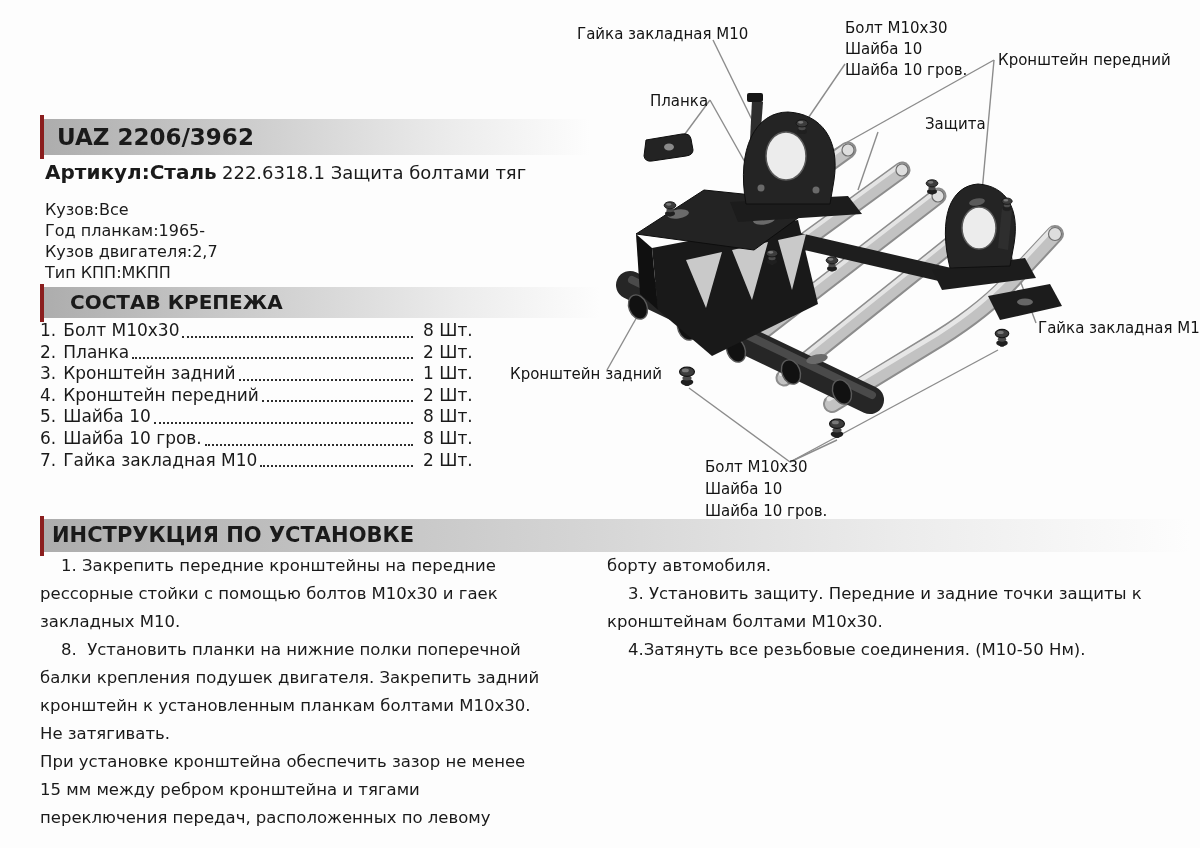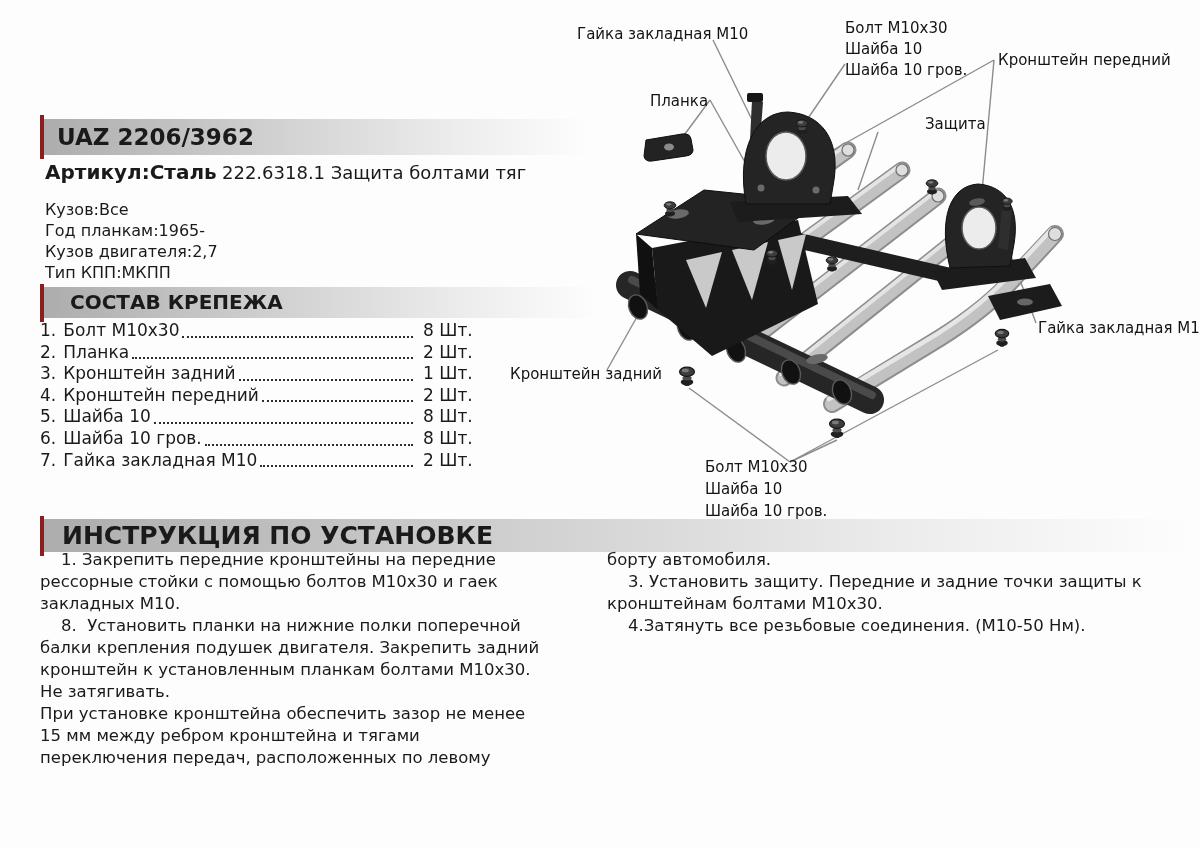--- a/index.html
+++ b/index.html
@@ -11,21 +11,21 @@
   .kv{position:absolute;white-space:nowrap;}
   .kv .k{display:inline-block;font-weight:bold;}
   .spec-row{height:21px;line-height:21px;font-size:16px;white-space:nowrap;}
   .spec-row .k{width:177px;}
   .flist{position:absolute;left:40px;top:320px;width:455px;font-size:17px;}
   .f-row{display:flex;align-items:flex-end;height:21.6px;line-height:21.6px;}
   .f-num{flex:none;}
   .f-name{flex:none;margin-left:7px;white-space:nowrap;}
   .f-dots{flex:1;border-bottom:2.4px dotted #2d2d2d;margin:0 10px 4px 3px;min-width:12px;}
   .f-qty{flex:none;width:72px;white-space:nowrap;}
-  .instr-line{white-space:pre;font-size:16.5px;line-height:22px;}
+  .instr-line{white-space:pre;font-size:16.5px;line-height:22px;margin-top:6px;}
   .icol{position:absolute;top:549px;}
   .dlabel{position:absolute;font-size:15px;line-height:20px;color:#141414;white-space:nowrap;}
   .dlabel.multi div{line-height:21px;}
   .diagram{position:absolute;left:480px;top:8px;width:720px;height:512px;}
   .diagram svg{position:absolute;left:0;top:0;}
 </style>
 </head>
 <body>
 
 <div class="page">
@@ -99,21 +99,21 @@
     <div class="f-row">
         <span class="f-num">7.</span>
         <span class="f-name">Гайка закладная М10</span>
         <span class="f-dots"></span>
         <span class="f-qty">2 Шт.</span>
       </div>
   </div>
 
   <div class="redline" style="left:40px;top:516px;height:40px;"></div>
   <div class="bar" style="left:44px;top:519px;width:1146px;height:33px;">
-    <div class="bar-title" style="font-size:25px;line-height:33px;padding-left:18px;">ИНСТРУКЦИЯ ПО УСТАНОВКЕ</div>
+    <div class="bar-title" style="font-size:21px;line-height:33px;padding-left:8px;">ИНСТРУКЦИЯ ПО УСТАНОВКЕ</div>
   </div>
 
   <div class="icol" style="left:40px;">
     <div class="instr-line">    1. Закрепить передние кронштейны на передние</div>
     <div class="instr-line">рессорные стойки с помощью болтов М10х30 и гаек</div>
     <div class="instr-line">закладных М10.</div>
     <div class="instr-line">    8.  Установить планки на нижние полки поперечной</div>
     <div class="instr-line">балки крепления подушек двигателя. Закрепить задний</div>
     <div class="instr-line">кронштейн к установленным планкам болтами М10х30.</div>
     <div class="instr-line">Не затягивать.</div>

